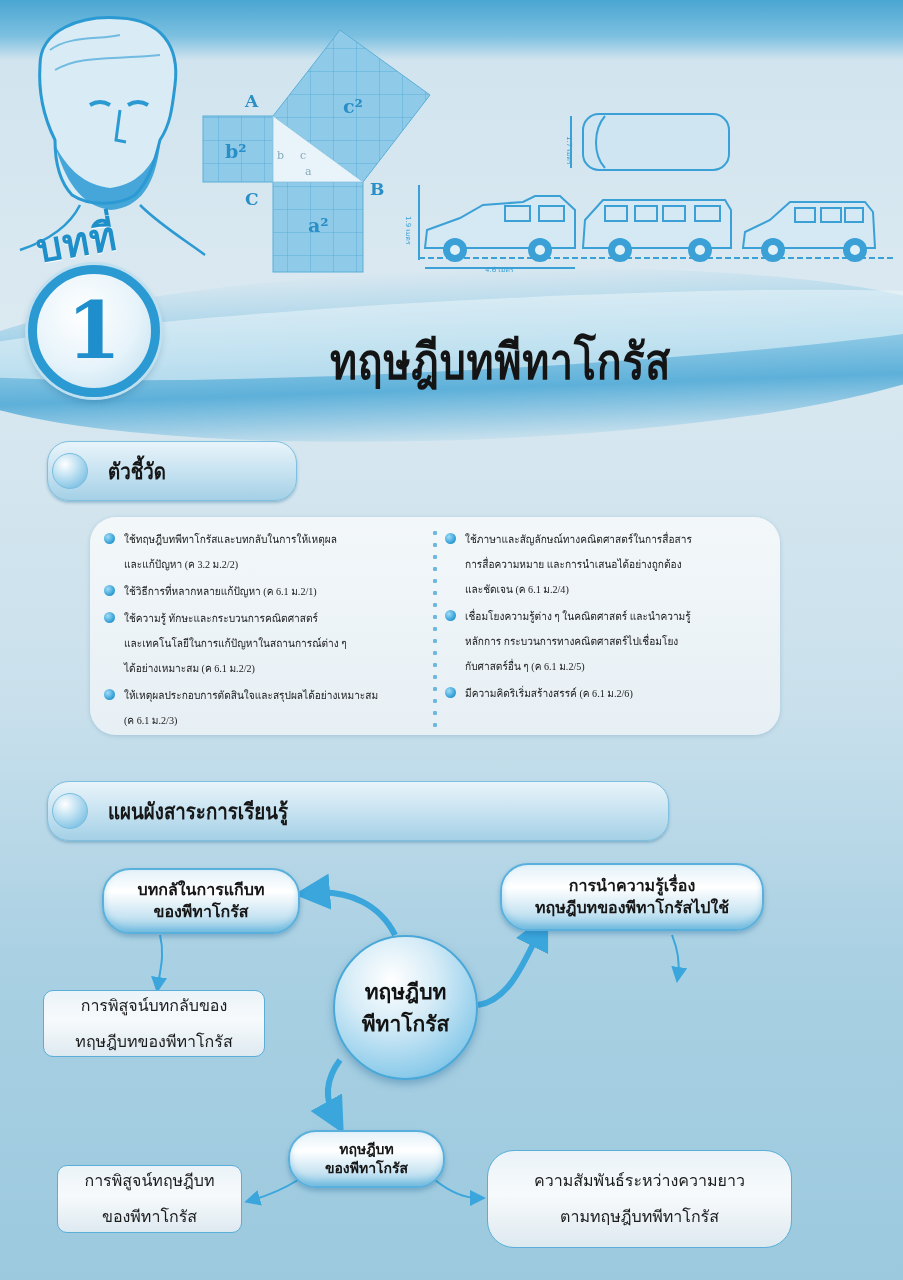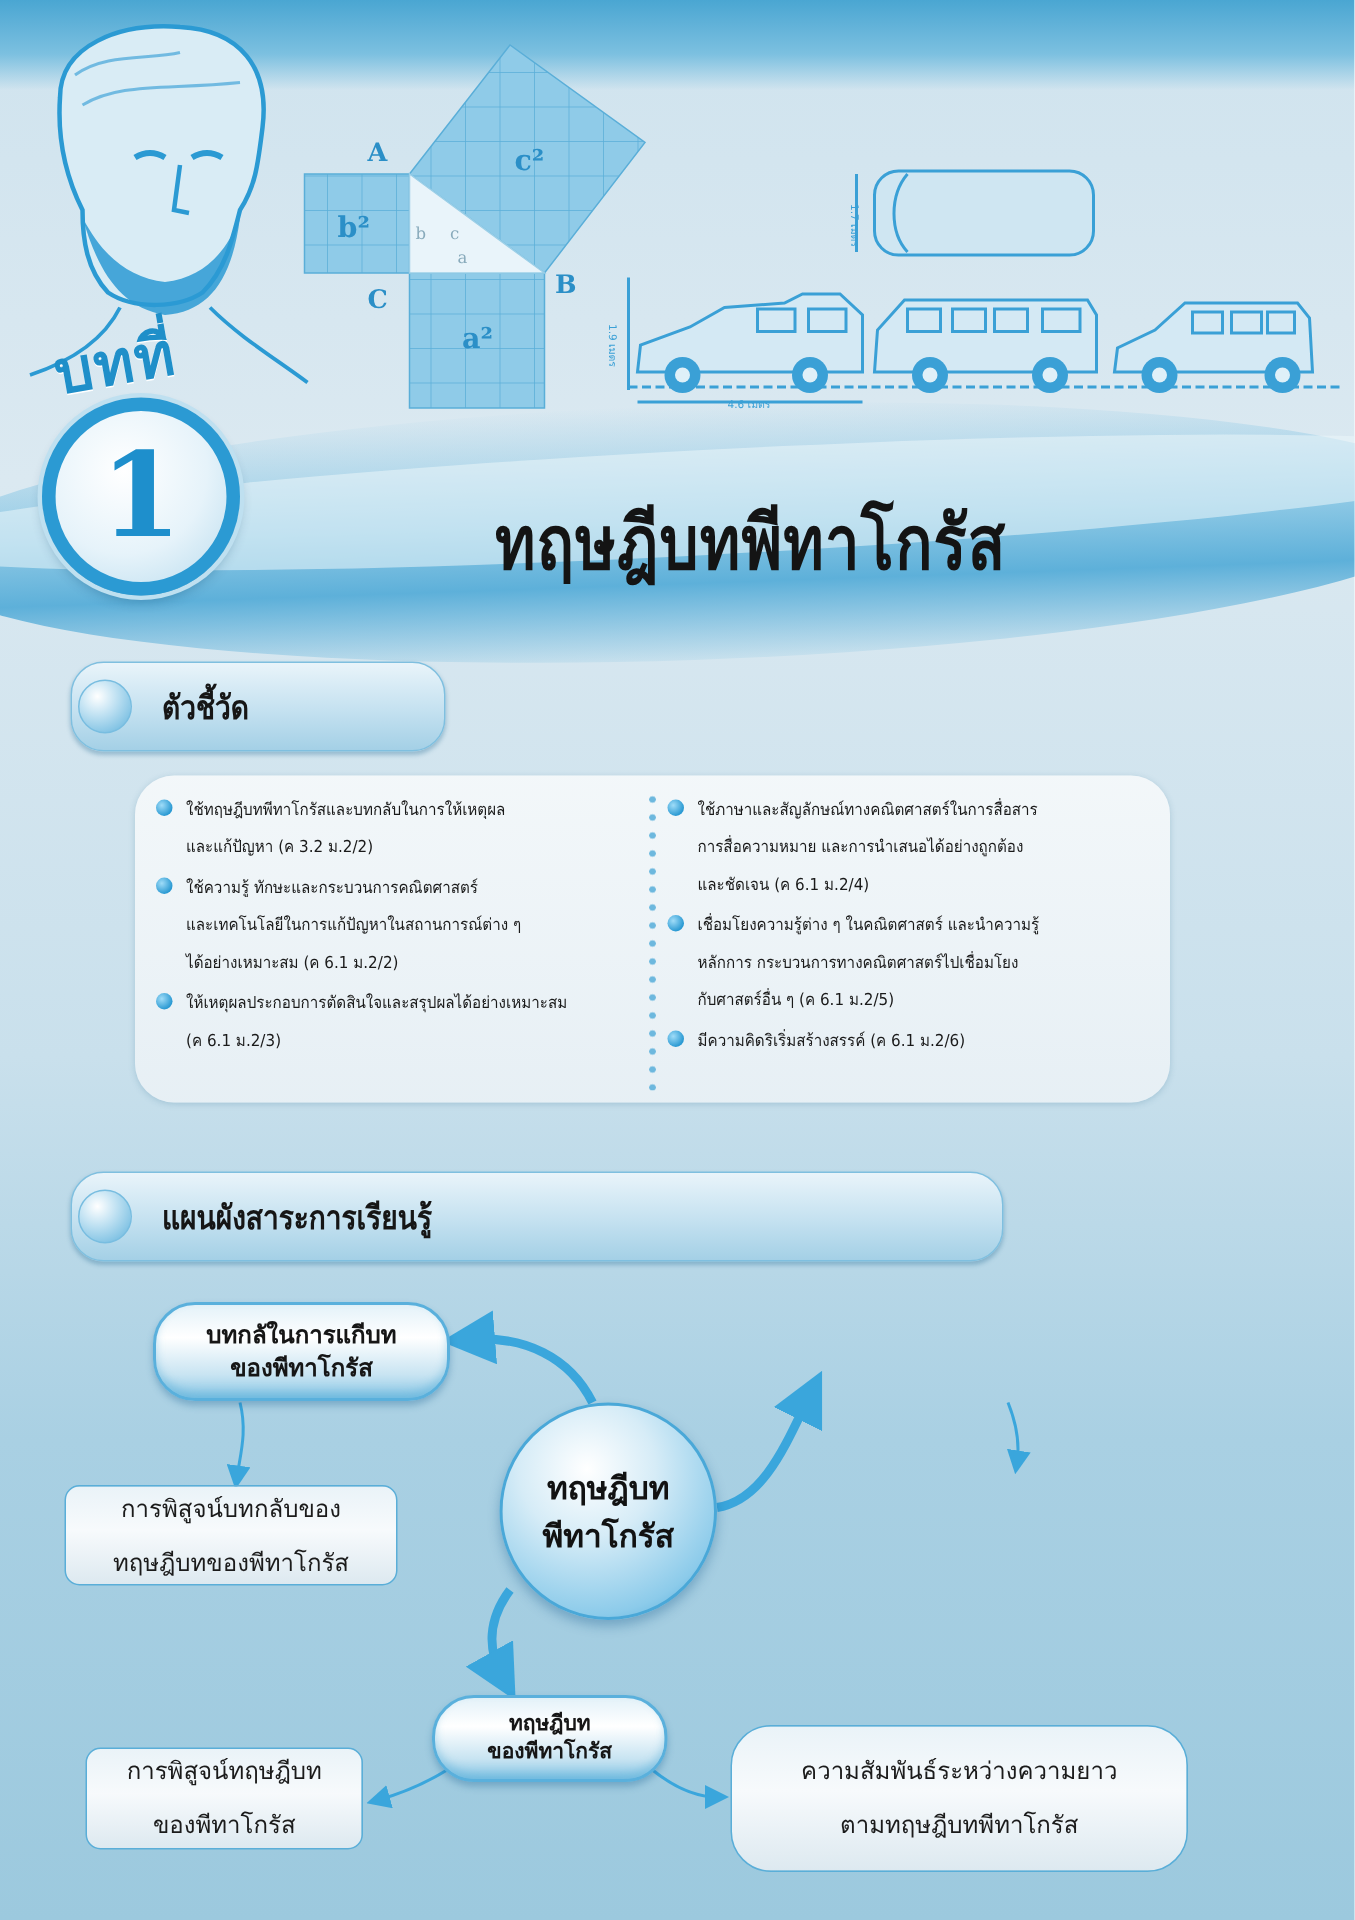--- a/index.html
+++ b/index.html
@@ -89,21 +89,21 @@
     transform: scaleX(0.85); transform-origin: left center; white-space: nowrap;
   }
 
   
   .indicators {
     position: absolute; left: 90px; top: 517px; width: 690px; height: 218px;
     background: linear-gradient(180deg, rgba(244,248,250,0.96) 0%, rgba(232,240,245,0.96) 100%);
     border-radius: 26px;
     box-shadow: 0 1px 4px rgba(60,120,150,0.25);
   }
-  .ind-col { position: absolute; top: 10px; }
+  .ind-col { position: absolute; top: 10px; font-family: Liberation Serif, serif; }
   .ind-col.left { left: 14px; width: 320px; }
   .ind-col.right { left: 355px; width: 330px; }
   .ind-item { position: relative; padding-left: 20px; margin-bottom: 2px; }
   .ind-item .dot {
     position: absolute; left: 0; top: 6px; width: 11px; height: 11px; border-radius: 50%;
     background: radial-gradient(circle at 35% 35%, #9fdcf8 0%, #2b9ad3 70%);
   }
   .ind-line {
     display: block; font-size: 11px; line-height: 25px; color: #1a1a1a;
     white-space: nowrap; transform: scaleX(0.92); transform-origin: left center;
@@ -250,20 +250,24 @@
 
   <div class="indicators">
     <div class="ind-col left">
       <div class="ind-item">
         <span class="dot"></span>
         <span class="ind-line">ใช้ทฤษฎีบทพีทาโกรัสและบทกลับในการให้เหตุผล</span>
         <span class="ind-line">และแก้ปัญหา (ค 3.2 ม.2/2)</span>
       </div>
       <div class="ind-item">
         <span class="dot"></span>
+        <span class="ind-line">ใช้วิธีการที่หลากหลายแก้ปัญหา (ค 6.1 ม.2/1)</span>
+      </div>
+      <div class="ind-item">
+        <span class="dot"></span>
         <span class="ind-line">ใช้ความรู้ ทักษะและกระบวนการคณิตศาสตร์</span>
         <span class="ind-line">และเทคโนโลยีในการแก้ปัญหาในสถานการณ์ต่าง ๆ</span>
         <span class="ind-line">ได้อย่างเหมาะสม (ค 6.1 ม.2/2)</span>
       </div>
       <div class="ind-item">
         <span class="dot"></span>
         <span class="ind-line">ให้เหตุผลประกอบการตัดสินใจและสรุปผลได้อย่างเหมาะสม</span>
         <span class="ind-line">(ค 6.1 ม.2/3)</span>
       </div>
     </div>
@@ -321,20 +325,24 @@
   <div class="box" style="left:43px; top:990px; width:222px; height:67px;">
     <span>การพิสูจน์บทกลับของ</span>
     <span>ทฤษฎีบทของพีทาโกรัส</span>
   </div>
 
   <div class="center-bubble">
     <span>ทฤษฎีบท</span>
     <span>พีทาโกรัส</span>
   </div>
 
+  <div class="pill" style="left:500px; top:863px; width:264px; height:68px;">
+    <span>การนำความรู้เรื่อง</span>
+    <span>ทฤษฎีบทของพีทาโกรัสไปใช้</span>
+  </div>
 
 
   <div class="pill" style="left:288px; top:1130px; width:157px; height:58px;">
     <span style="font-size:14px; line-height:19px;">ทฤษฎีบท</span>
     <span style="font-size:14px; line-height:19px;">ของพีทาโกรัส</span>
   </div>
 
   <div class="box" style="left:57px; top:1165px; width:185px; height:68px;">
     <span>การพิสูจน์ทฤษฎีบท</span>
     <span>ของพีทาโกรัส</span>

